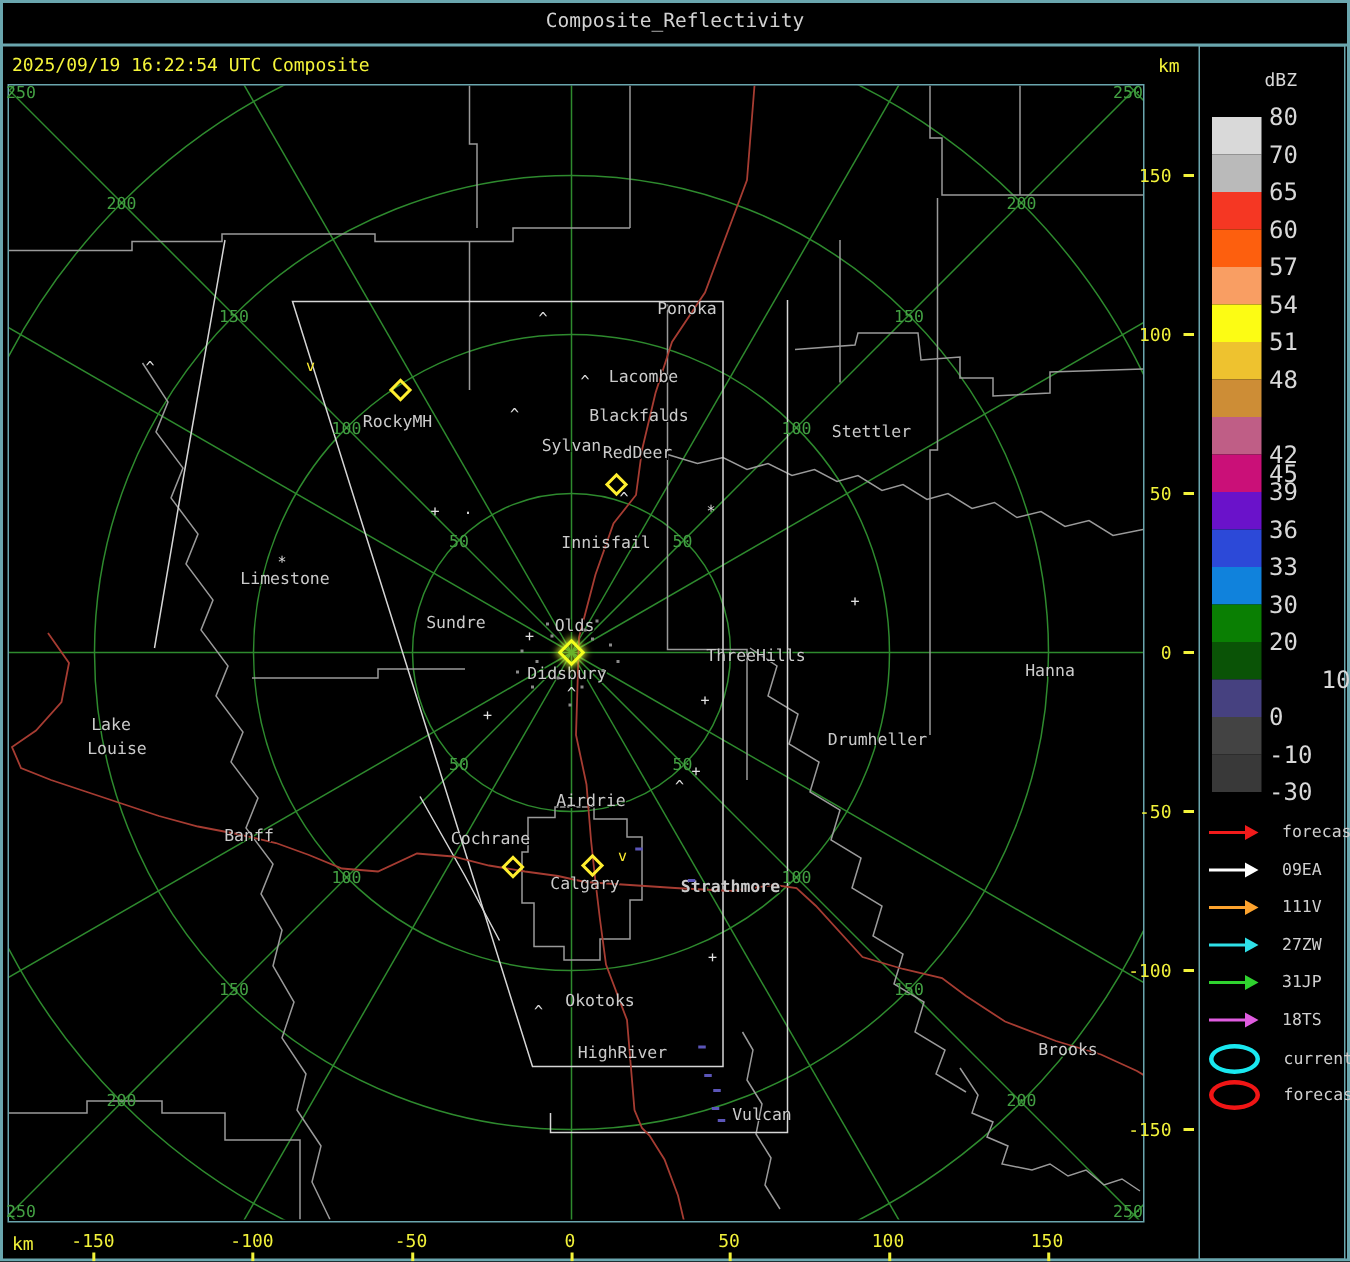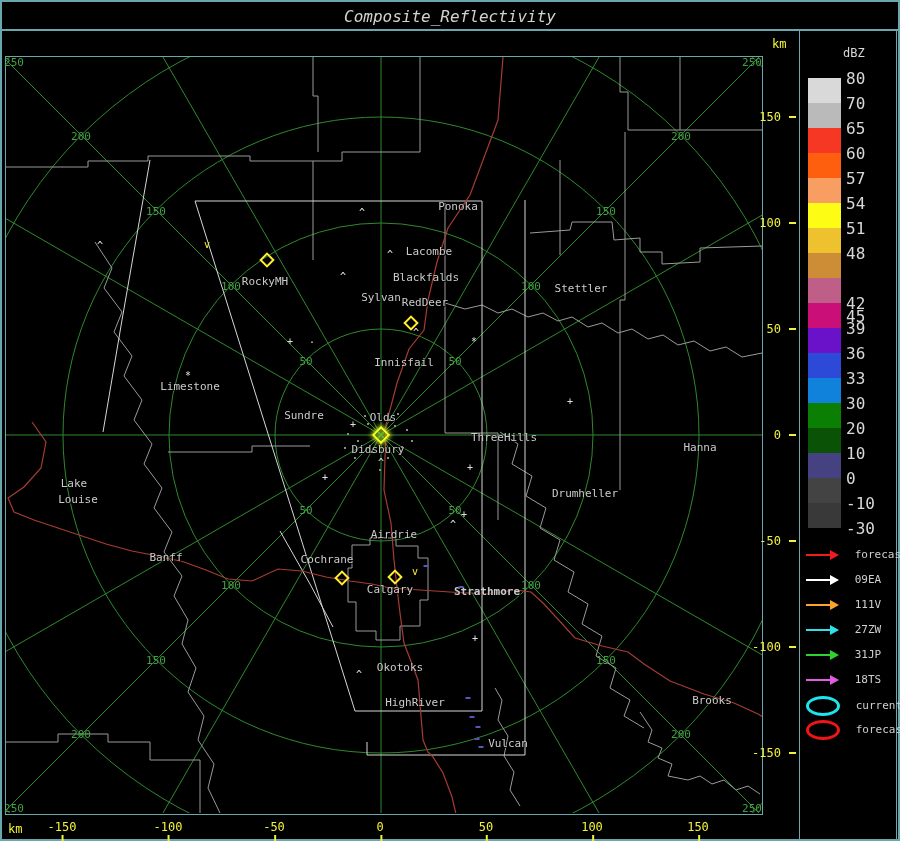--- a/index.html
+++ b/index.html
@@ -3,21 +3,21 @@
 <meta charset="utf-8">
 <style>
   html,body{margin:0;padding:0;background:#111;}
   .window{
     position:relative;width:900px;height:841px;background:#000;
     font-family:"DejaVu Sans Mono",monospace;overflow:hidden;
     box-shadow:inset 0 0 0 2px #6aa6ae;
   }
   .layer{position:absolute;inset:0;pointer-events:none;}
   .titlebar{position:absolute;left:0;top:0;width:100%;height:29px;}
-  .title-text{position:absolute;top:7px;left:0;width:100%;text-align:center;color:#d2d2d2;font-size:16px;font-style:italic;}
+  .title-text{position:absolute;top:7px;left:0;width:100%;text-align:center;color:#d2d2d2;font-size:13px;}
   .title-sep{position:absolute;left:0;top:29px;width:100%;height:2px;background:#6aa6ae;}
   .timestamp{position:absolute;left:8px;top:36px;color:#f6f63a;font-size:12px;}
   .yaxis-unit{position:absolute;left:772px;top:37px;color:#f6f63a;font-size:12px;}
   .map-frame{position:absolute;left:5px;top:56px;width:756px;height:757px;border:1px solid #6aa6ae;}
   .right-frame{position:absolute;left:799px;top:30px;width:96px;height:808px;border:1px solid #6aa6ae;}
   .map-svg{position:absolute;left:0;top:0;}
   .ring{fill:none;stroke:#2e8a2e;stroke-width:1;}
   .radial{stroke:#2e8a2e;stroke-width:1;}
   .bound{fill:none;stroke:#9a9a9a;stroke-width:1;}
   .cover{fill:none;stroke:#d6d6d6;stroke-width:1;}
@@ -46,20 +46,21 @@
 </head>
 <body>
 
 <div class="window">
 
   <div class="titlebar">
     <div class="title-text">Composite_Reflectivity</div>
   </div>
   <div class="title-sep"></div>
 
+  <div class="timestamp">2025/09/19 16:22:54 UTC Composite</div>
   <div class="yaxis-unit">km</div>
 
   <svg class="map-svg" width="900" height="841" viewBox="0 0 900 841">
     <defs>
         <clipPath id="mapclip">
           <rect x="6" y="57" width="756" height="756"></rect>
         </clipPath>
       </defs>
     <g clip-path="url(#mapclip)">
 
@@ -302,21 +303,21 @@
       <span class="cb-label" style="top: 203px;">54</span>
       <span class="cb-label" style="top: 228px;">51</span>
       <span class="cb-label" style="top: 253px;">48</span>
       <span class="cb-label" style="top: 278px; margin-top: 38px;">45</span>
       <span class="cb-label" style="top: 303px;">42</span>
       <span class="cb-label" style="top: 328px;">39</span>
       <span class="cb-label" style="top: 353px;">36</span>
       <span class="cb-label" style="top: 378px;">33</span>
       <span class="cb-label" style="top: 403px;">30</span>
       <span class="cb-label" style="top: 428px;">20</span>
-      <span class="cb-label" style="top: 453px;">10</span>
+      <span class="cb-label" style="top: 453px; margin-left: 35px;">10</span>
       <span class="cb-label" style="top: 478px;">0</span>
       <span class="cb-label" style="top: 503px;">-10</span>
       <span class="cb-label" style="top: 528px;">-30</span>
     </div>
 
   <div class="layer">
 
   <div class="legend-row" style="top: 553px; color: rgb(242, 27, 27);">
         <span><span class="shaft"></span><span class="head"></span></span>
         <span class="legend-label">forecast</span>

